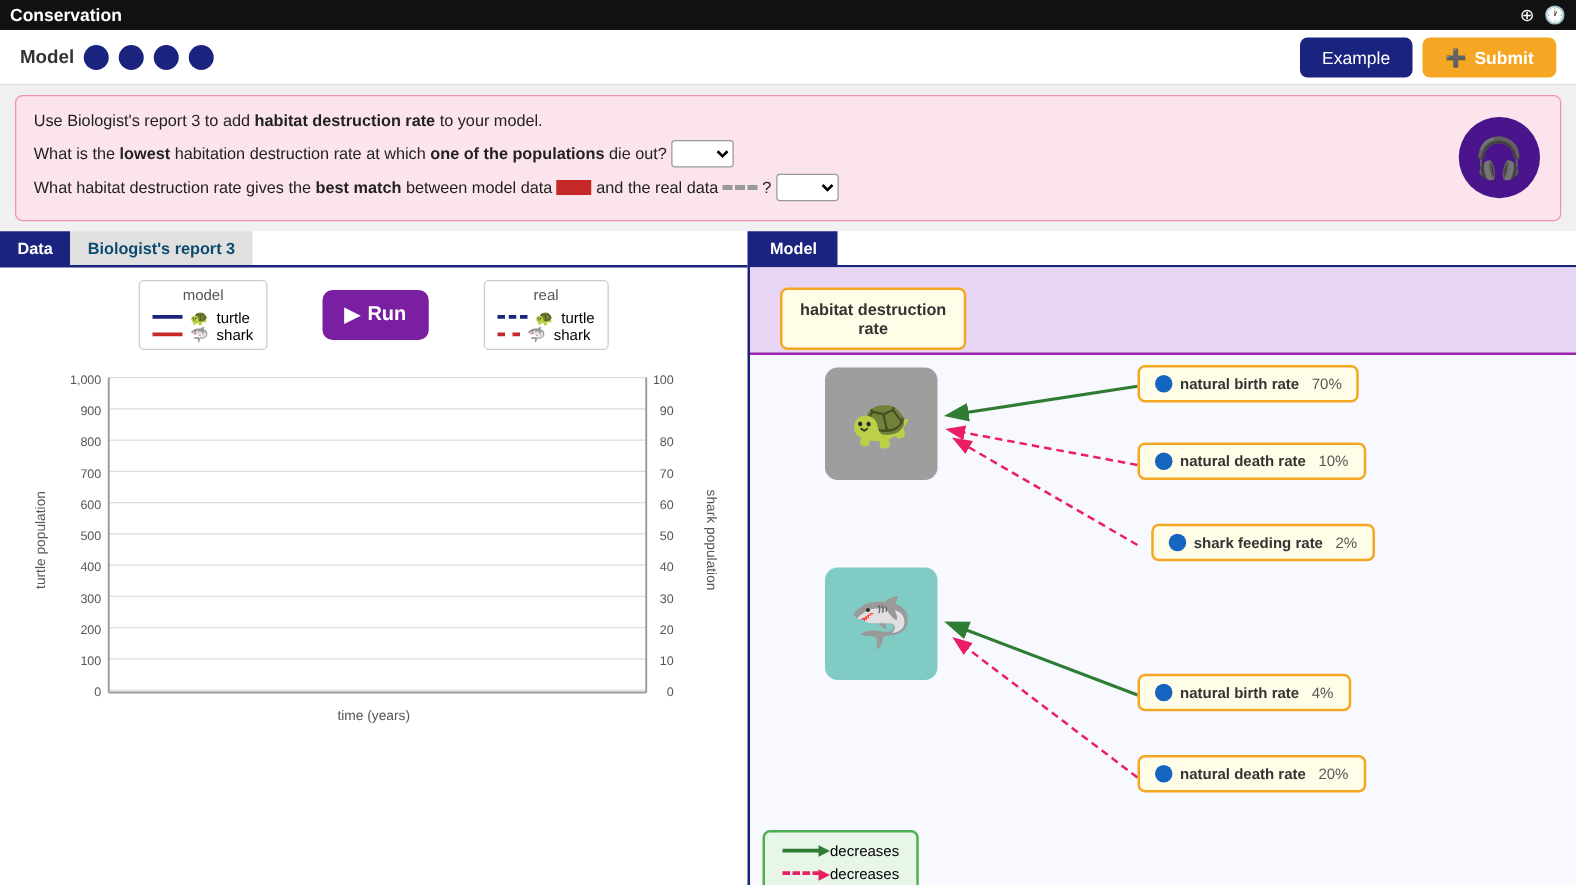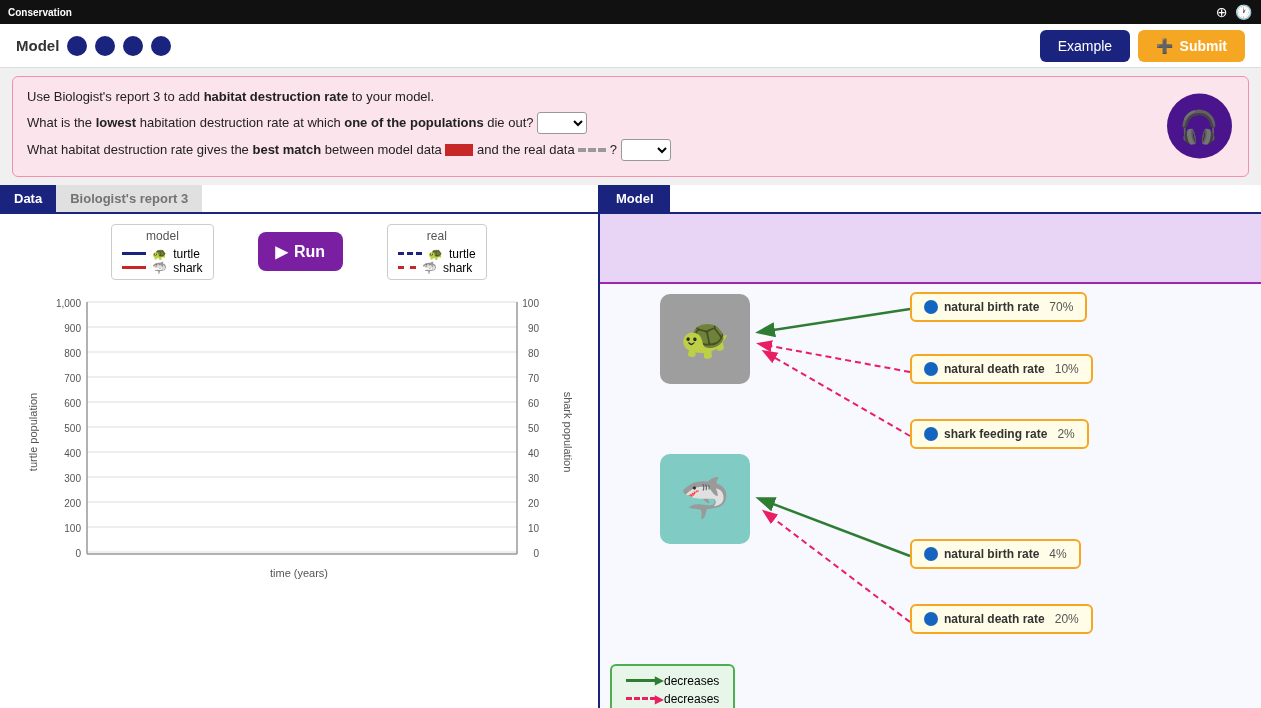--- a/index.html
+++ b/index.html
@@ -8,21 +8,21 @@
     
     #titlebar {
       background: #111;
       color: white;
       height: 24px;
       display: flex;
       align-items: center;
       justify-content: space-between;
       padding: 0 8px;
     }
-    #titlebar-title { font-size: 10px; font-weight: bold; }
+    #titlebar-title { font-size: 14px; font-weight: bold; }
     #titlebar-icons { display: flex; gap: 8px; }
     #titlebar-icons span { color: white; font-size: 14px; }
 
     
     #header {
       background: white;
       height: 44px;
       display: flex;
       align-items: center;
       justify-content: space-between;
@@ -106,21 +106,21 @@
       font-size: 13px;
       cursor: pointer;
       font-weight: bold;
     }
     .tab-active {
       background: #1a237e;
       color: white;
     }
     .tab-inactive {
       background: #e0e0e0;
-      color: #737373;
+      color: #0c4a6e;
     }
 
     
     #chart-area {
       flex: 1;
       padding: 10px 10px 0 10px;
       position: relative;
     }
     #legend-area {
       display: flex;
@@ -448,40 +448,44 @@
   </div>
 
   <div id="right-panel">
     <div id="right-tabs">
       <div class="right-tab-active">Model</div>
     </div>
     <div id="model-area">
 
       <div id="purple-banner"></div>
 
+      <div id="habitat-box">
+        <div>habitat destruction</div>
+        <div>rate</div>
+      </div>
 
       <div class="animal-box" id="turtle-box">
         <span>🐢</span>
       </div>
 
       <div class="animal-box" id="shark-box">
         <span>🦈</span>
       </div>
 
       <div class="rate-box" style="top:78px;left:310px;">
         <span class="rate-dot"></span>
         <span>natural birth rate</span>
         <span class="rate-pct">70%</span>
       </div>
       <div class="rate-box" style="top:140px;left:310px;">
         <span class="rate-dot"></span>
         <span>natural death rate</span>
         <span class="rate-pct">10%</span>
       </div>
-      <div class="rate-box" style="top:205px;left:310px;justify-content:space-between;">
+      <div class="rate-box" style="top:205px;left:321px;justify-content:space-between;">
         <span class="rate-dot"></span>
         <span>shark feeding rate</span>
         <span class="rate-pct">2%</span>
       </div>
 
       <div class="rate-box" style="top:325px;left:310px;">
         <span class="rate-dot"></span>
         <span>natural birth rate</span>
         <span class="rate-pct">4%</span>
       </div>

